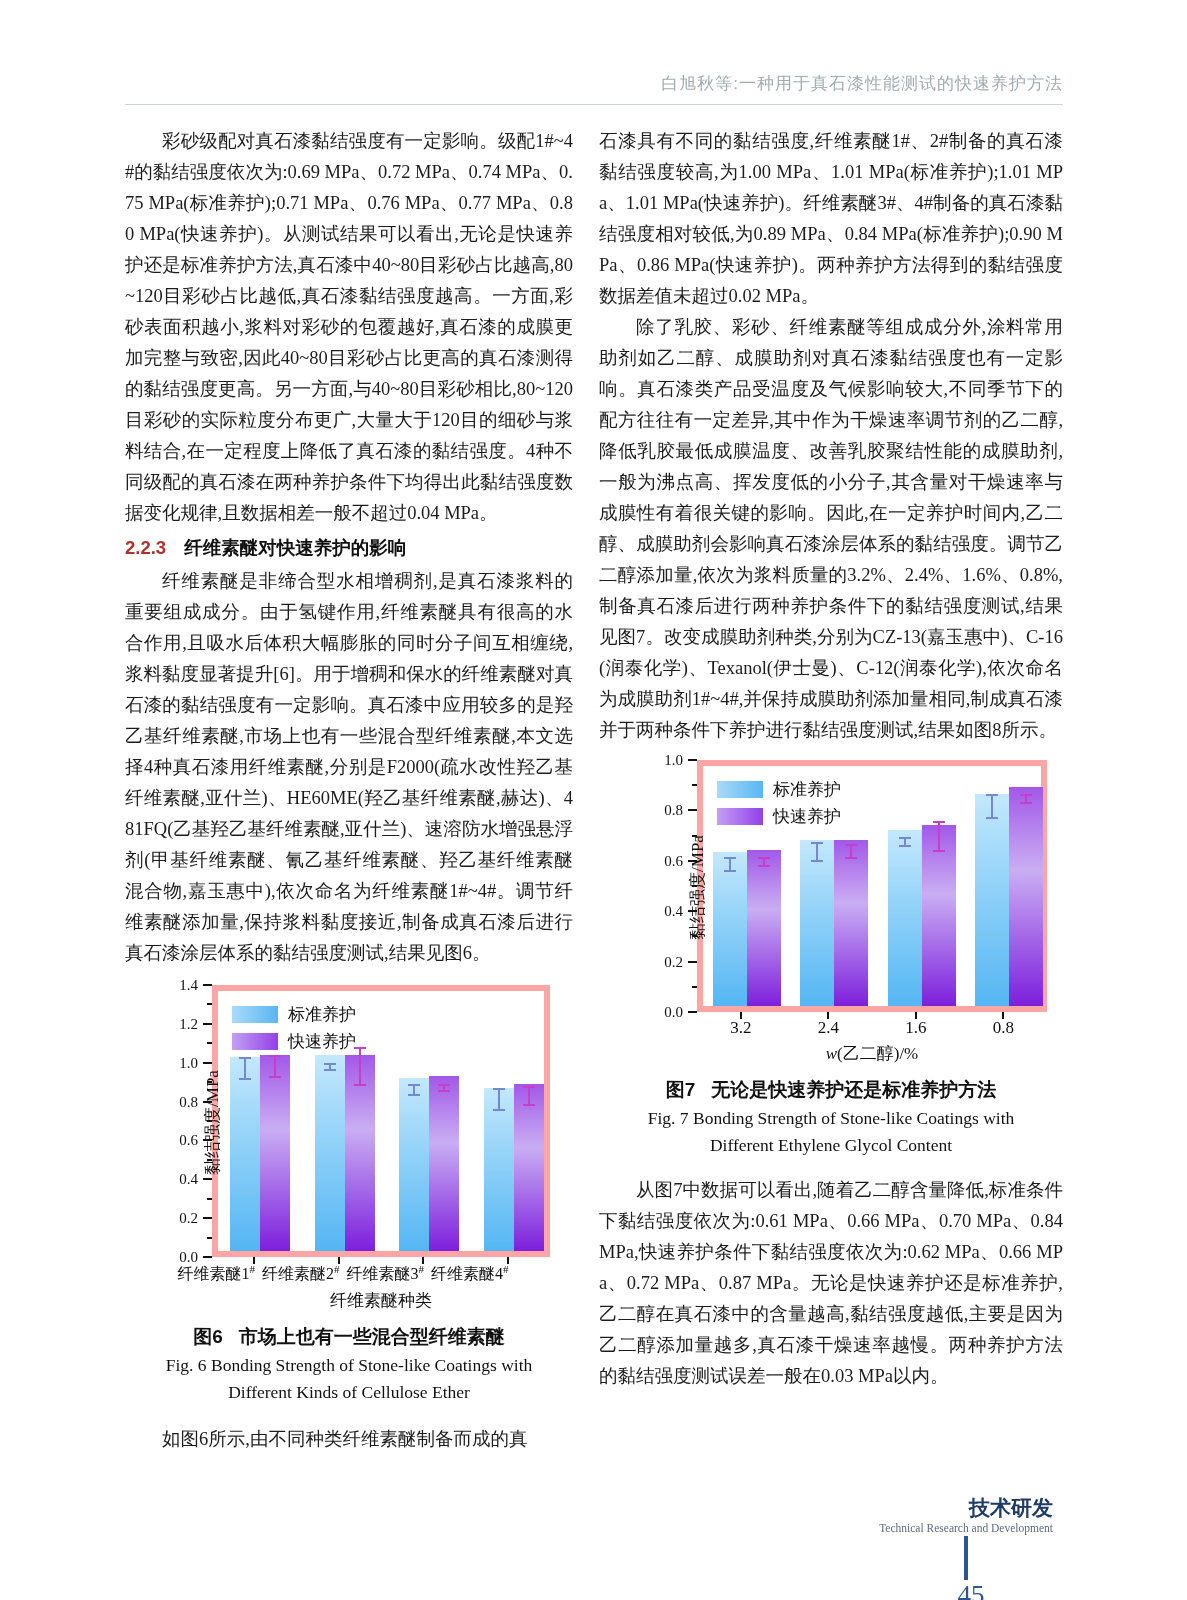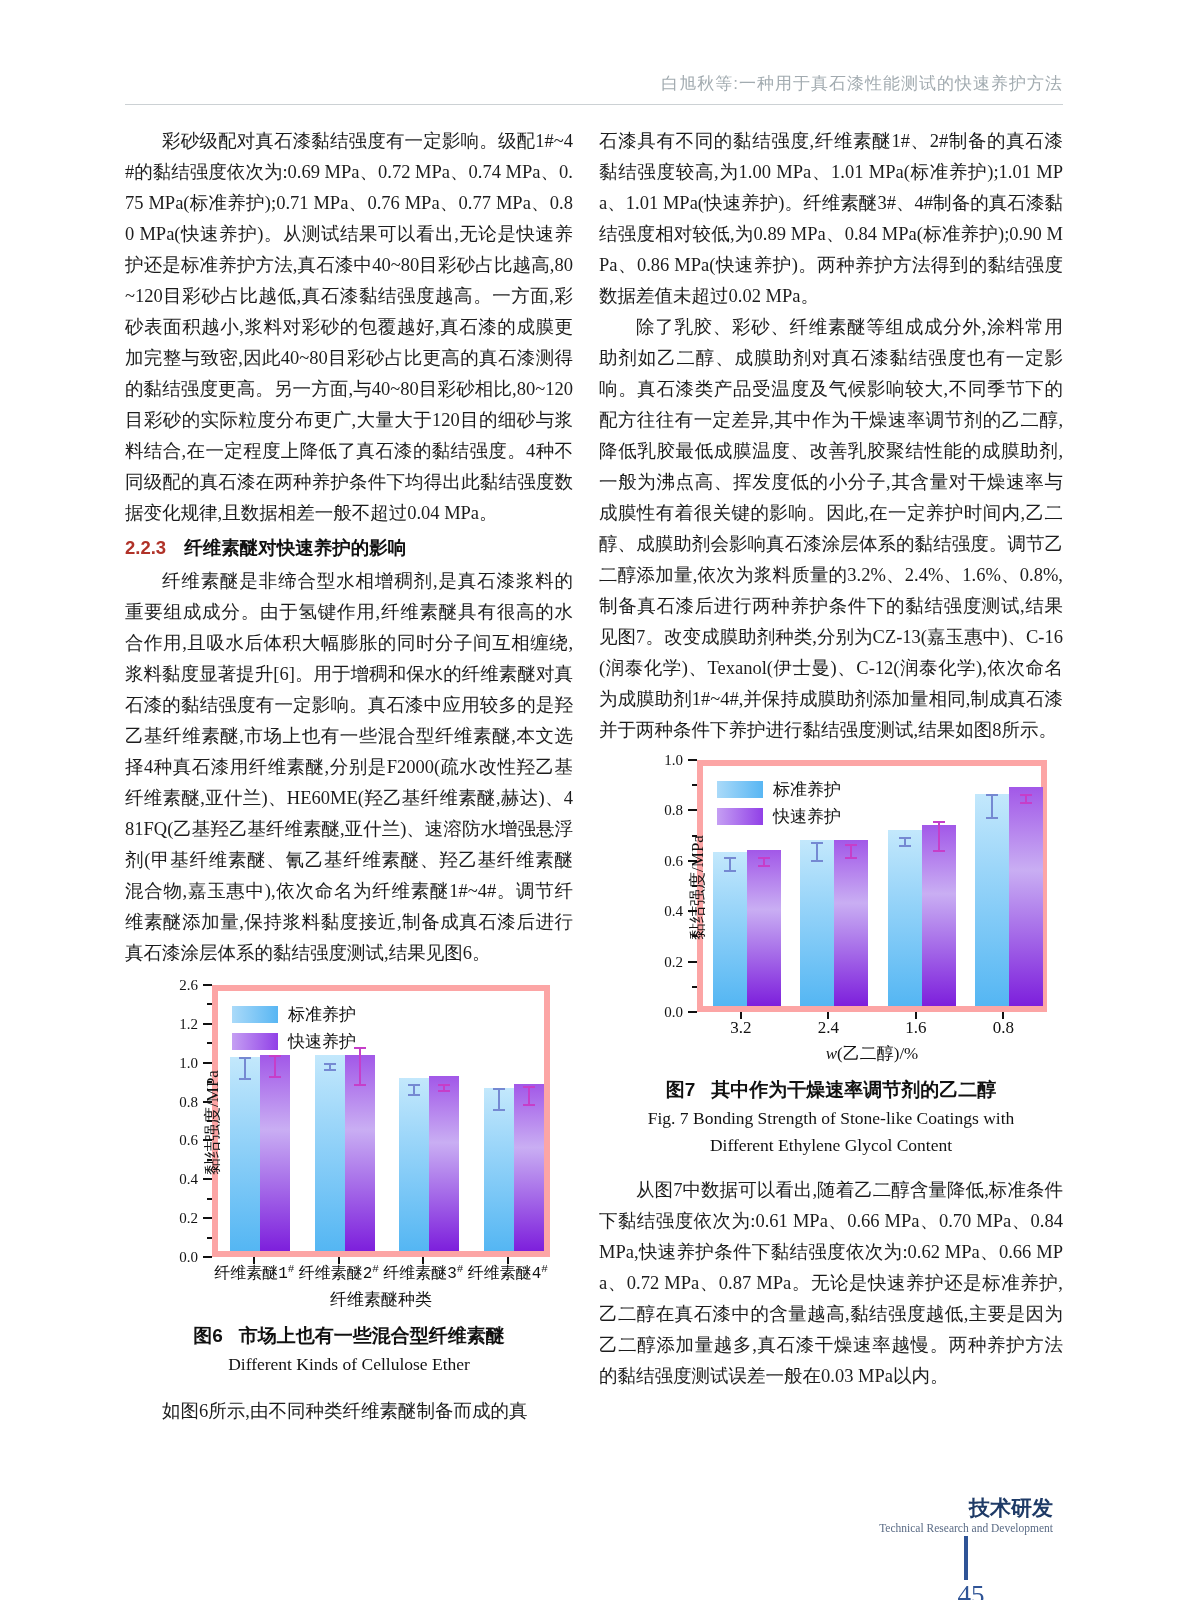--- a/index.html
+++ b/index.html
@@ -210,38 +210,39 @@
               <div class="ytick" style="left: -9px; width: 9px; top: 115.571px;"></div>
               <div class="ytick-label" style="left: -8px; top: 116.571px;">0.8</div>
               <div class="ytick" style="left: -5px; width: 5px; top: 96.1429px;"></div>
               <div class="ytick" style="left: -9px; width: 9px; top: 76.7143px;"></div>
               <div class="ytick-label" style="left: -8px; top: 77.7143px;">1.0</div>
               <div class="ytick" style="left: -5px; width: 5px; top: 57.2857px;"></div>
               <div class="ytick" style="left: -9px; width: 9px; top: 37.8571px;"></div>
               <div class="ytick-label" style="left: -8px; top: 38.8571px;">1.2</div>
               <div class="ytick" style="left: -5px; width: 5px; top: 18.4286px;"></div>
               <div class="ytick" style="left: -9px; width: 9px; top: -1px;"></div>
-              <div class="ytick-label" style="left: -8px; top: 0px;">2.6</div>
+              <div class="ytick-label" style="left: -8px; top: 0px;">1.4</div>
               <div class="xtick" style="left: 41.25px; top: 272px;"></div>
               <div class="xtick" style="left: 125.75px; top: 272px;"></div>
               <div class="xtick" style="left: 210.25px; top: 272px;"></div>
               <div class="xtick" style="left: 294.75px; top: 272px;"></div>
             </div>
-            <div class="xlabels-row" style="margin-left: 78px; width: 338px; font-family: Liberation Mono, monospace;">
+            <div class="xlabels-row" style="margin-left: 40px; width: 338px;">
               <div class="xlabel-cell" style="width: 84.5px; font-size: 16px;">纤维素醚1<sup>#</sup></div>
               <div class="xlabel-cell" style="width: 84.5px; font-size: 16px;">纤维素醚2<sup>#</sup></div>
               <div class="xlabel-cell" style="width: 84.5px; font-size: 16px;">纤维素醚3<sup>#</sup></div>
               <div class="xlabel-cell" style="width: 84.5px; font-size: 16px;">纤维素醚4<sup>#</sup></div>
             </div>
             <div class="x-axis-title" style="margin-left: 78px; width: 338px;">纤维素醚种类</div>
           </div>
         <figcaption>
           <div class="cap-zh">
             <span class="cap-label">图6</span><span>市场上也有一些混合型纤维素醚</span>
           </div>
+          <div class="cap-en">Fig. 6   Bonding Strength of Stone-like Coatings with</div>
           <div class="cap-en">Different Kinds of Cellulose Ether</div>
         </figcaption>
       </figure>
 
       <p class="para indent" style="margin-top:18px;">如图6所示,由不同种类纤维素醚制备而成的真</p>
     </div>
 
     <div class="col col-right">
       <p class="para">石漆具有不同的黏结强度,纤维素醚1#、2#制备的真石漆黏结强度较高,为1.00 MPa、1.01 MPa(标准养护);1.01 MPa、1.01 MPa(快速养护)。纤维素醚3#、4#制备的真石漆黏结强度相对较低,为0.89 MPa、0.84 MPa(标准养护);0.90 MPa、0.86 MPa(快速养护)。两种养护方法得到的黏结强度数据差值未超过0.02 MPa。</p>
 
@@ -337,21 +338,21 @@
             <div class="xlabels-row" style="margin-left: 86px; width: 350px;">
               <div class="xlabel-cell" style="width: 87.5px; font-size: 17px;">3.2</div>
               <div class="xlabel-cell" style="width: 87.5px; font-size: 17px;">2.4</div>
               <div class="xlabel-cell" style="width: 87.5px; font-size: 17px;">1.6</div>
               <div class="xlabel-cell" style="width: 87.5px; font-size: 17px;">0.8</div>
             </div>
             <div class="x-axis-title" style="margin-left: 86px; width: 350px;"><i>w</i>(乙二醇)/%</div>
           </div>
         <figcaption>
           <div class="cap-zh">
-            <span class="cap-label">图7</span><span>其中作为干燥速率调节剂的乙二醇</span>
+            <span class="cap-label">图7</span><span>无论是快速养护还是标准养护方法</span>
           </div>
           <div class="cap-en">Fig. 7   Bonding Strength of Stone-like Coatings with</div>
           <div class="cap-en">Different Ethylene Glycol Content</div>
         </figcaption>
       </figure>
 
       <p class="para indent" style="margin-top:16px;">从图7中数据可以看出,随着乙二醇含量降低,标准条件下黏结强度依次为:0.61 MPa、0.66 MPa、0.70 MPa、0.84 MPa,快速养护条件下黏结强度依次为:0.62 MPa、0.66 MPa、0.72 MPa、0.87 MPa。无论是快速养护还是标准养护,乙二醇在真石漆中的含量越高,黏结强度越低,主要是因为乙二醇添加量越多,真石漆干燥速率越慢。两种养护方法的黏结强度测试误差一般在0.03 MPa以内。</p>
     </div>
   </div>
 

